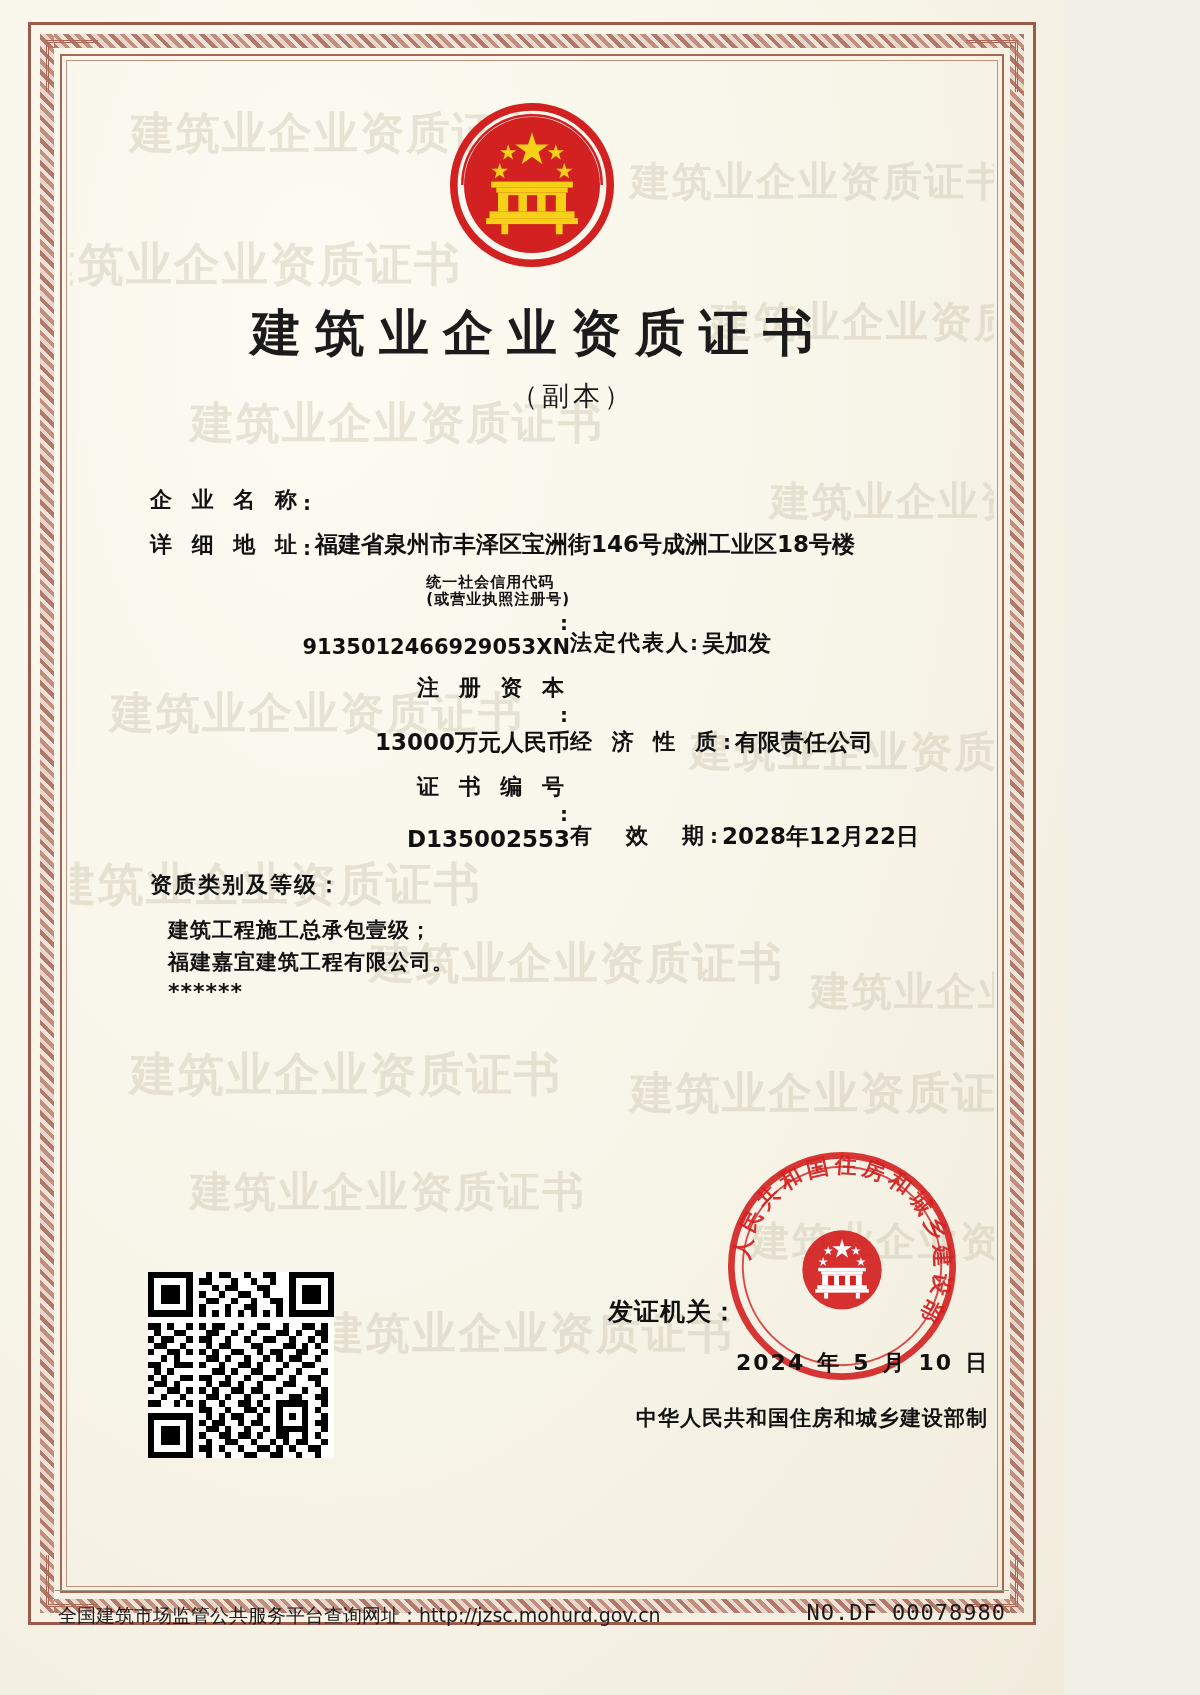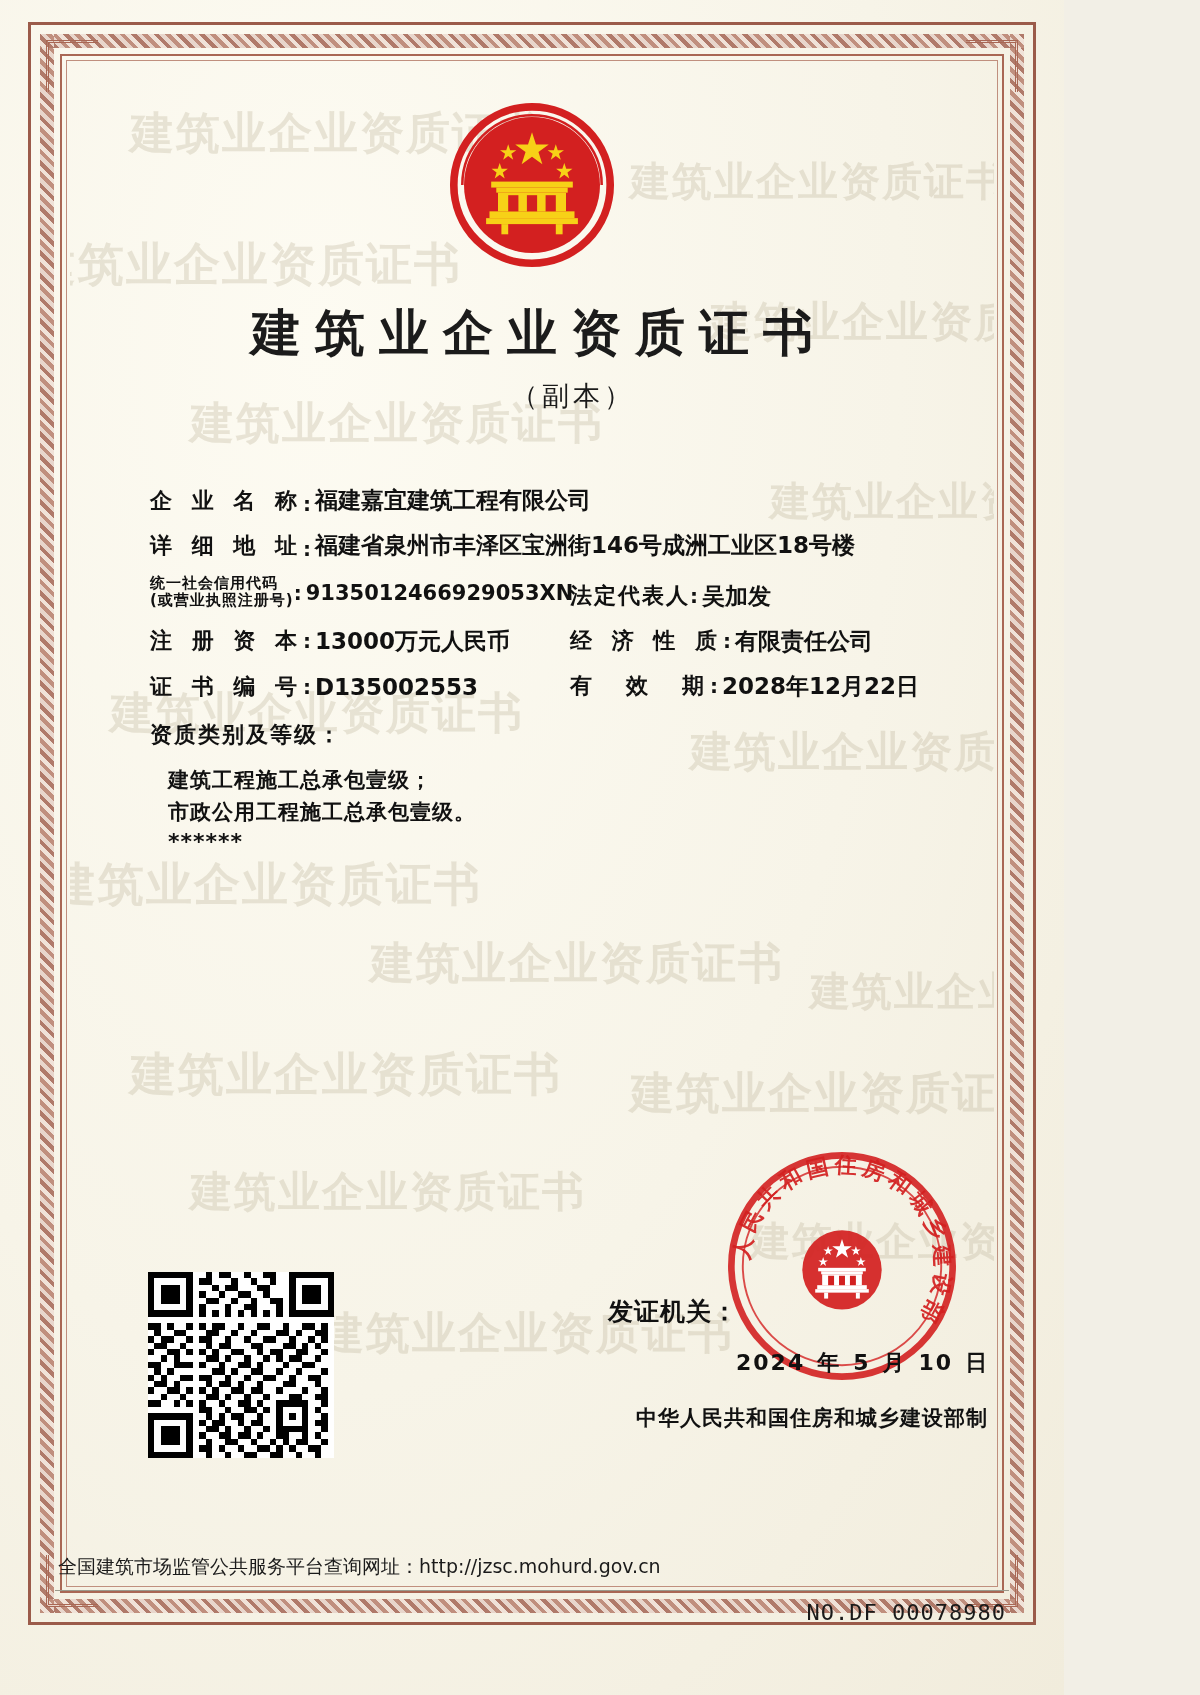--- a/index.html
+++ b/index.html
@@ -138,21 +138,21 @@
     font-weight: bold;
     padding: 0 2px 0 0;
   }
   .val {
     font-size: 23px;
     font-weight: bold;
     letter-spacing: 0px;
     padding-left: 2px;
   }
   .two-col { display: flex; align-items: flex-end; }
-  .col-left { width: 420px; display: flex; align-items: center; }
+  .col-left { width: 420px; display: flex; align-items: flex-end; flex-direction: column; }
   .col-right { display: flex; align-items: center; }
   .stack-label {
     display: flex;
     flex-direction: column;
     line-height: 1.15;
     font-size: 15px;
     font-weight: bold;
     white-space: nowrap;
     letter-spacing: 1px;
     padding-bottom: 2px;
@@ -234,21 +234,21 @@
   .footer-rule {
     position: absolute;
     left: 55px;
     right: 55px;
     top: 1590px;
     border-top: 1px solid #9a9a8c;
   }
   .footer-left {
     position: absolute;
     left: 58px;
-    top: 1554px;
+    top: 1603px;
     font-family: "DejaVu Sans", sans-serif;
     font-size: 19px;
     color: #1a1a1a;
     letter-spacing: 0px;
   }
   .footer-right {
     position: absolute;
     right: 58px;
     top: 1600px;
     font-family: "DejaVu Sans Mono", monospace;
@@ -324,21 +324,20 @@
   </div>
 
   <div class="title">建筑业企业资质证书</div>
   <div class="subtitle">（副本）</div>
 
   <div class="fields">
 
     <div class="row">
       <span class="lbl">企 业 名 称</span>
       <span class="colon">:</span>
-      <span class="val">福建嘉宜建筑工程有限公司</span>
     </div>
 
     <div class="row">
       <span class="lbl">详 细 地 址</span>
       <span class="colon">:</span>
       <span class="val">福建省泉州市丰泽区宝洲街146号成洲工业区18号楼</span>
     </div>
 
     <div class="row two-col">
       <span class="col-left">
@@ -379,21 +378,21 @@
         <span class="lbl">有　效　期</span>
         <span class="colon">:</span>
         <span class="val">2028年12月22日</span>
       </span>
     </div>
 
     <div class="qual-head">资质类别及等级：</div>
 
     <div class="qual-list">
       <div>建筑工程施工总承包壹级；</div>
-      <div>市政公用工程施工总承包壹级。</div>
+      <div>福建嘉宜建筑工程有限公司。</div>
     </div>
     <div class="stars">******</div>
   </div>
 
   <div class="qr">
     <svg viewBox="0 0 29 29" width="186" height="186" shape-rendering="crispEdges">
       <rect width="29" height="29" fill="#ffffff"></rect>
       <g fill="#000000">
 
         <rect x="0" y="0" width="7" height="1"></rect>

